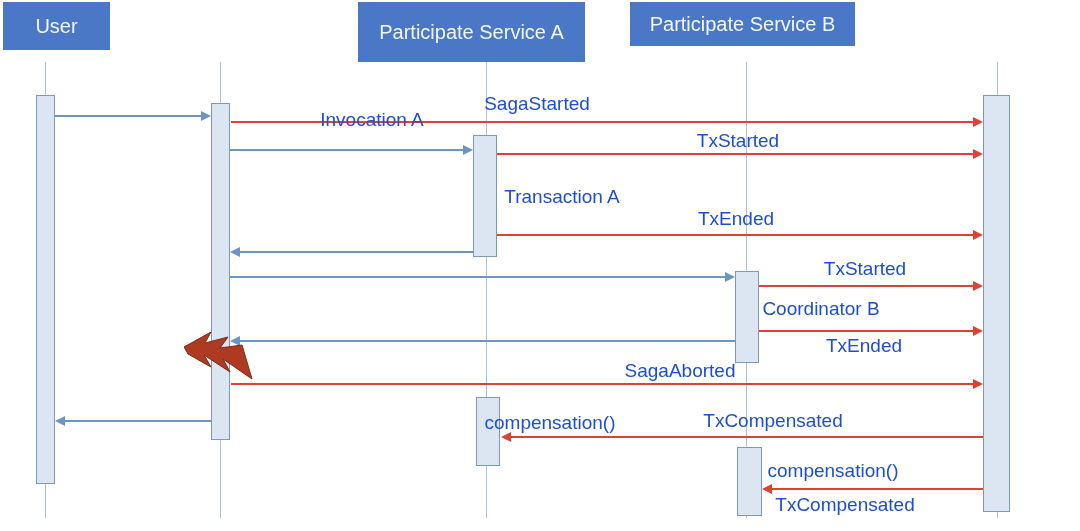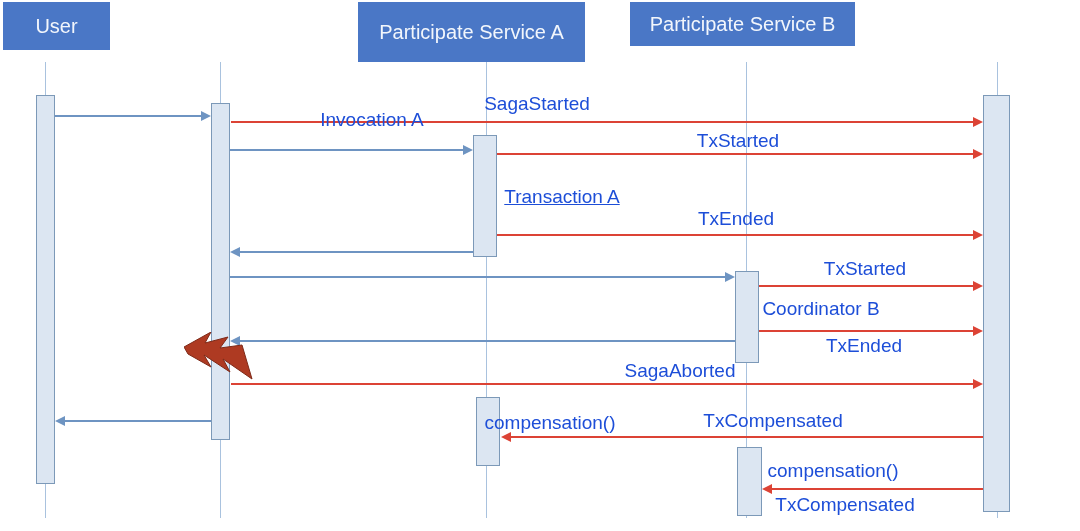--- a/index.html
+++ b/index.html
@@ -126,17 +126,17 @@
     <div class="arrow-head right red" style="left: 973px; top: 379px;"></div>
     <div class="msg-label" style="left: 636px; top: 371px; margin-left: 44px;">SagaAborted</div>
     <div class="arrow-line blue" style="left: 63px; top: 420px; width: 148px;"></div>
     <div class="arrow-head left blue" style="left: 55px; top: 416px;"></div>
     <div class="arrow-line red" style="left: 509px; top: 436px; width: 474px;"></div>
     <div class="arrow-head left red" style="left: 501px; top: 432px;"></div>
     <div class="msg-label" style="left: 773px; top: 421px;">TxCompensated</div>
     <div class="arrow-line red" style="left: 770px; top: 488px; width: 213px;"></div>
     <div class="arrow-head left red" style="left: 762px; top: 484px;"></div>
     <div class="msg-label" style="left: 845px; top: 505px;">TxCompensated</div>
-    <div class="msg-label" style="left: 562px; top: 197px; text-decoration: underline;">Transaction A</div>
+    <div class="msg-label" style="left: 562px; top: 197px;">Transaction A</div>
     <div class="msg-label" style="left: 821px; top: 309px;">Coordinator B</div>
     <div class="msg-label" style="left: 550px; top: 423px;">compensation()</div>
     <div class="msg-label" style="left: 833px; top: 471px;">compensation()</div>
   </div>
 
 </body></html>

